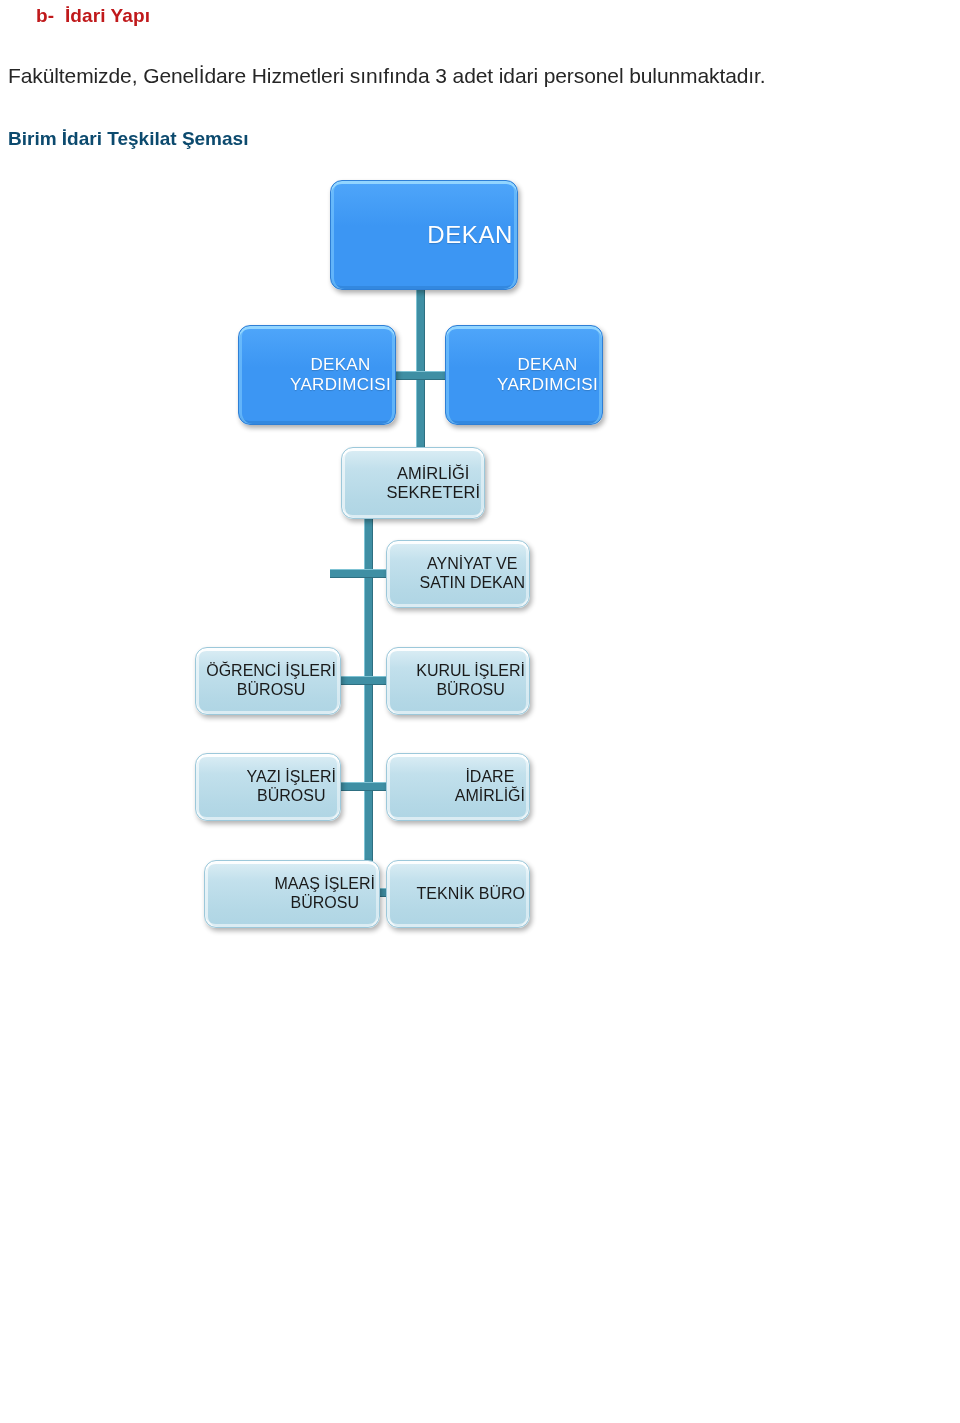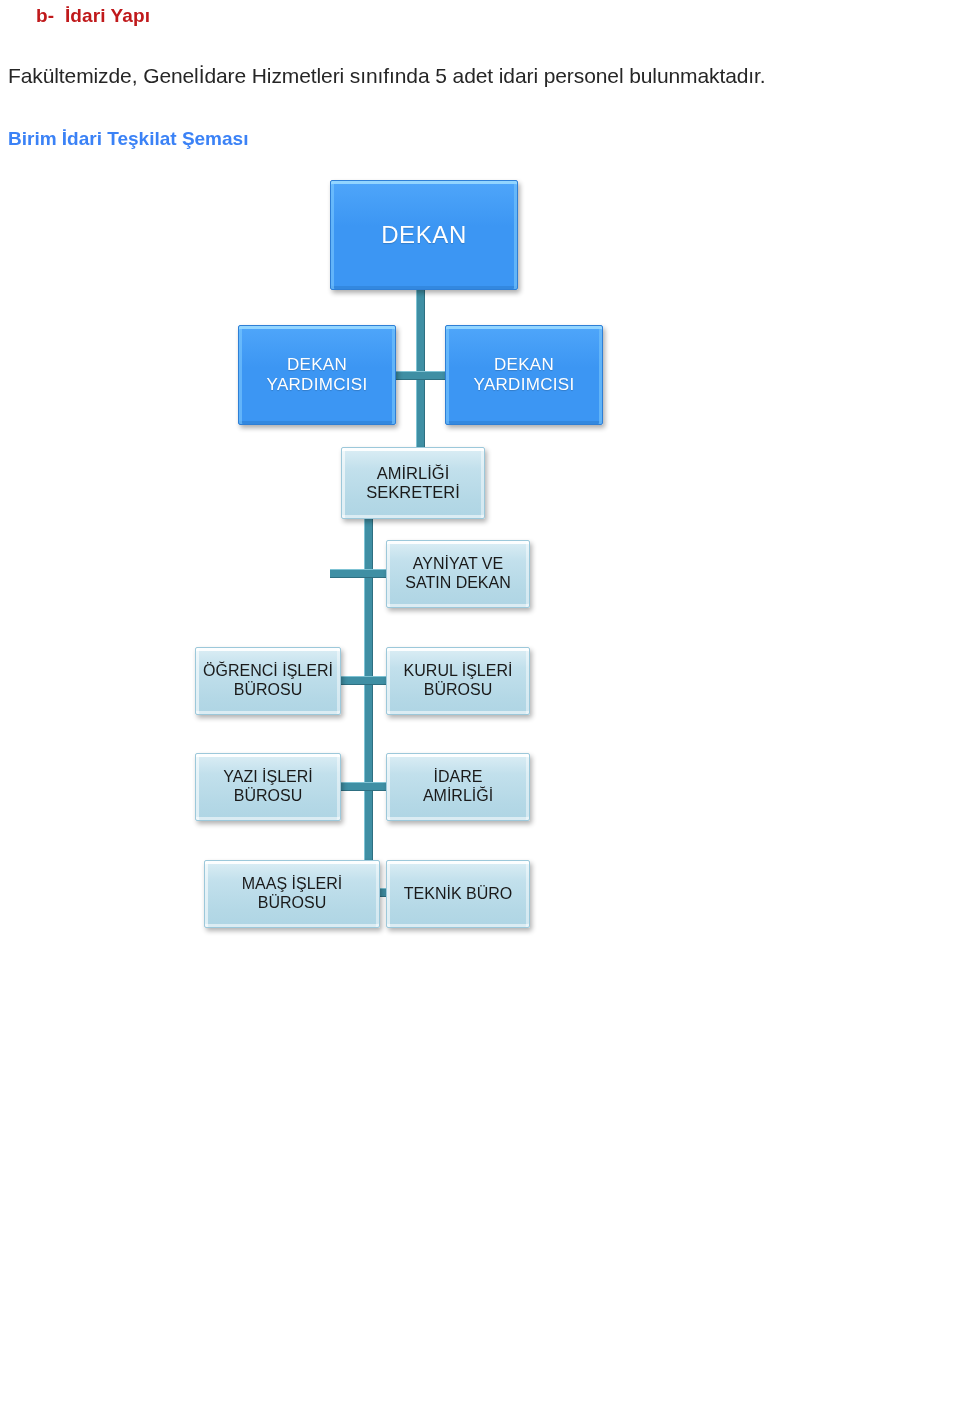--- a/index.html
+++ b/index.html
@@ -40,21 +40,21 @@
     color: #262626;
     white-space: nowrap;
     letter-spacing: -0.1px;
   }
   .chart-heading {
     position: absolute;
     left: 8px;
     top: 128px;
     font-size: 19px;
     font-weight: bold;
-    color: #3b82f6;
+    color: #0c4a6e;
     white-space: nowrap;
   }
 
   
   .org-chart {
     position: absolute;
     left: 0;
     top: 170px;
     width: 960px;
     height: 790px;
@@ -69,24 +69,24 @@
   .connector.horiz {
     box-shadow: inset 0 1px 0 #7FC3D4, inset 0 -1px 0 #2E6F81;
   }
 
   
   .node {
     position: absolute;
     box-sizing: border-box;
     display: flex;
     align-items: center;
-    justify-content: center;
+    justify-content: flex-end;
     text-align: center;
     line-height: 1.18;
-    border-radius: 2px;
+    border-radius: 12px;
   }
   .node .node-label {
     display: block;
     white-space: pre-line;
     padding: 0 4px;
   }
 
   
   .node.level-primary {
     background: linear-gradient(180deg, #4FA6FA 0%, #3C96F3 42%, #3C96F3 100%);
@@ -119,21 +119,21 @@
   .node-sekreter     { font-size: 16.5px; }
   .node-office       { font-size: 16px; }
 </style>
 </head>
 <body>
 
 <div class="page-body">
 
   <div class="section-title">b-  İdari Yapı</div>
 
-  <div class="intro-paragraph">Fakültemizde, Genelİdare Hizmetleri sınıfında 5 adet idari personel bulunmaktadır.</div>
+  <div class="intro-paragraph">Fakültemizde, Genelİdare Hizmetleri sınıfında 3 adet idari personel bulunmaktadır.</div>
 
   <div class="chart-heading">Birim İdari Teşkilat Şeması</div>
 
   <div class="org-chart">
 
     <div class="connector vert" style="left:416px; top:120px; width:9px; height:180px;"></div>
 
     <div class="connector horiz" style="left:292px; top:201px; width:180px; height:9px;"></div>
 
     <div class="connector vert" style="left:364px; top:345px; width:9px; height:375px;"></div>

